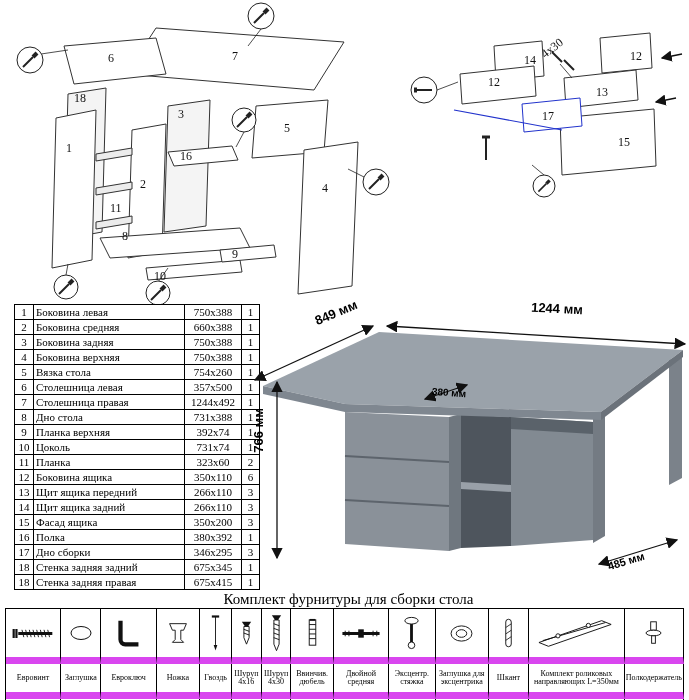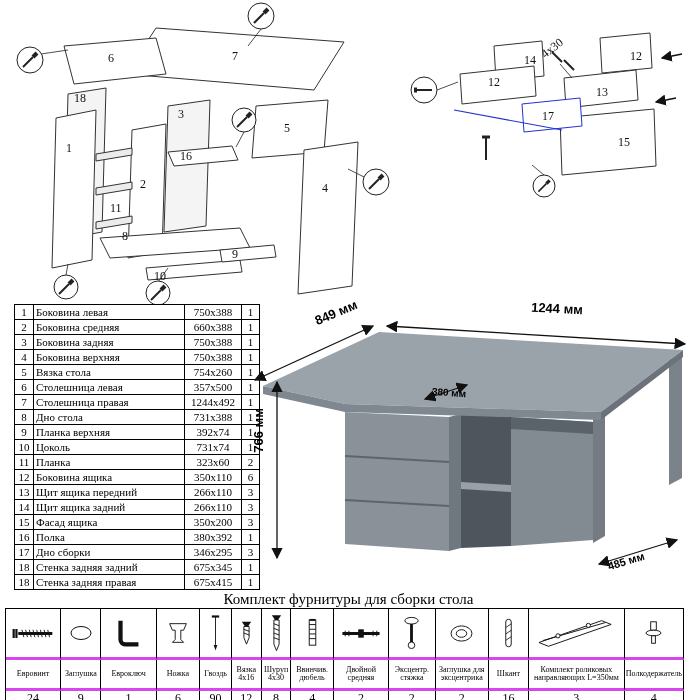--- a/index.html
+++ b/index.html
@@ -16,21 +16,21 @@
   .pt-num{width:14px;text-align:center;}
   .pt-name{width:146px;text-align:left;margin-left:43px;}
   .pt-size{width:52px;text-align:center;}
   .pt-qty{width:13px;text-align:center;}
   
   .hw-title{position:absolute;top:591px;left:4px;width:100%;text-align:center;
             font-size:15px;line-height:16px;}
   .hw-grid{position:absolute;left:5px;top:608px;width:678px;display:grid;
            grid-template-columns:52fr 38fr 52fr 41fr 30fr 28fr 28fr 40fr 52fr 44fr 50fr 38fr 90fr 56fr;
            border-top:1px solid #000;border-left:1px solid #000;background:#fff;}
-  .hw-cell{border-right:1px solid #000;border-bottom:3px solid #d946ef;
+  .hw-cell{border-right:1px solid #000;border-bottom:7px solid #d946ef;
            display:flex;align-items:center;justify-content:center;overflow:hidden;}
   .hw-icon{height:48px;}
   .hw-name{height:26px;font-size:8px;line-height:8.5px;text-align:center;padding:1px;}
   .hw-qty{height:15px;font-size:12px;}
 </style>
 </head>
 <body>
 
 <div id="page">
 
@@ -409,21 +409,21 @@
             <ellipse cx="10" cy="15" rx="8" ry="3"></ellipse>
             <rect x="8" y="18" width="4" height="8"></rect>
           </g>
         </svg>
       </div>
       <div class="hw-cell hw-name">Евровинт</div>
       <div class="hw-cell hw-name">Заглушка</div>
       <div class="hw-cell hw-name">Евроключ</div>
       <div class="hw-cell hw-name">Ножка</div>
       <div class="hw-cell hw-name">Гвоздь</div>
-      <div class="hw-cell hw-name">Вязка 4x16</div>
+      <div class="hw-cell hw-name">Шуруп 4x16</div>
       <div class="hw-cell hw-name">Шуруп 4x30</div>
       <div class="hw-cell hw-name">Ввинчив. дюбель</div>
       <div class="hw-cell hw-name">Двойной средняя</div>
       <div class="hw-cell hw-name">Эксцентр. стяжка</div>
       <div class="hw-cell hw-name">Заглушка для эксцентрика</div>
       <div class="hw-cell hw-name">Шкант</div>
       <div class="hw-cell hw-name">Комплект роликовых направляющих L=350мм</div>
       <div class="hw-cell hw-name">Полкодержатель</div>
       <div class="hw-cell hw-qty">24</div>
       <div class="hw-cell hw-qty">9</div>

